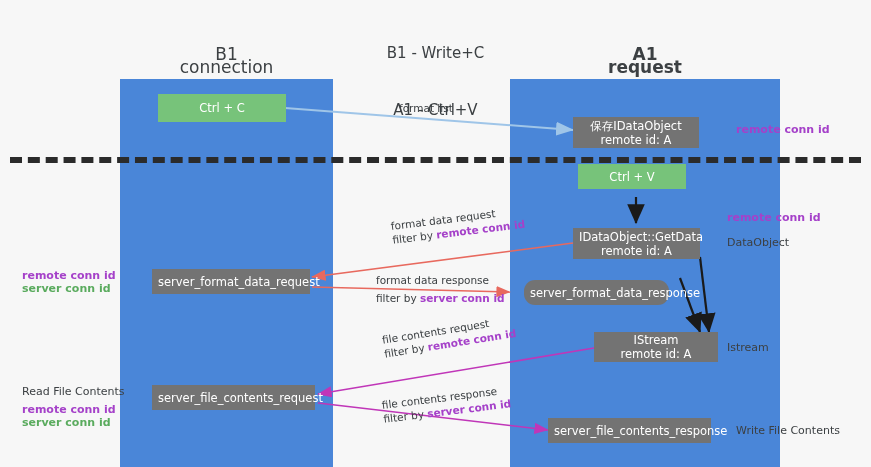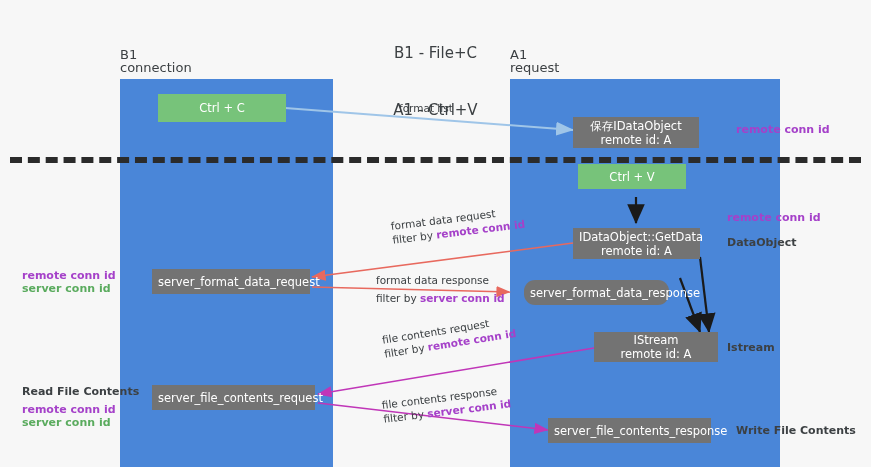--- a/index.html
+++ b/index.html
@@ -22,21 +22,22 @@
     left: 0; right: 0; top: 6px;
     text-align: center;
     font-size: 15px;
     line-height: 19px;
     color: #3c4043;
     white-space: pre;
   }
 
   
   .col-head {
-    font-size: 13px;
+    text-align: center;
+    font-size: 17px;
     line-height: 13px;
     color: #3c4043;
   }
 
   
   .lane {
     background: #4a86d8;
     top: 79px;
     height: 388px;
   }
@@ -63,21 +64,21 @@
   
   .ann {
     font-size: 11px;
     line-height: 13.5px;
     z-index: 6;
     white-space: nowrap;
   }
   .ann.bold  { font-weight: bold; }
   .purple { color: #a541c9; }
   .green-t { color: #5aab5e; }
-  .dark   { color: #3c4043; font-weight: bold; }
+  .dark   { color: #3c4043; }
 
   
   .edge-label {
     font-size: 10.5px;
     line-height: 14px;
     z-index: 6;
     white-space: nowrap;
     color: #3c4043;
   }
   .edge-label .f { font-weight: bold; }
@@ -98,29 +99,29 @@
     border-top: 6px dashed #2b2b2b;
     z-index: 8;
   }
 </style>
 </head>
 <body>
 
 <div id="stage">
 
   <div class="abs title">
-    <div>B1 - File+C</div>
+    <div>B1 - Write+C</div>
     <div>A1 - Ctrl+V</div>
   </div>
 
   <div class="abs col-head" style="left:120px; top:48px; width:213px;">
     <div>B1</div>
     <div>connection</div>
   </div>
-  <div class="abs col-head" style="left:510px; top:48px; width:270px;">
+  <div class="abs col-head" style="left:510px; top:48px; width:270px;font-weight:bold;">
     <div>A1</div>
     <div>request</div>
   </div>
 
   <div class="abs lane lane-b1"></div>
   <div class="abs lane lane-a1"></div>
 
   <svg id="wires" viewBox="0 0 871 467">
     <defs>
       <marker id="ah-blue" markerWidth="9" markerHeight="7" refX="8.5" refY="3.5" orient="auto">

